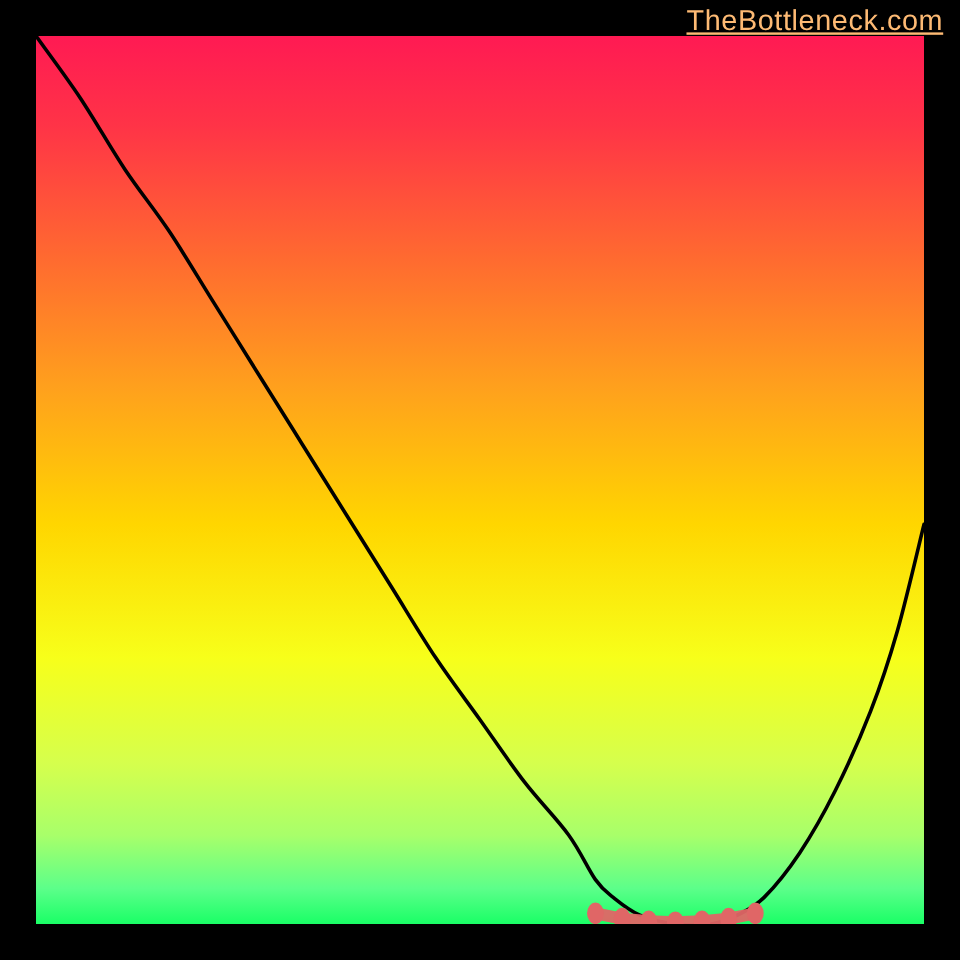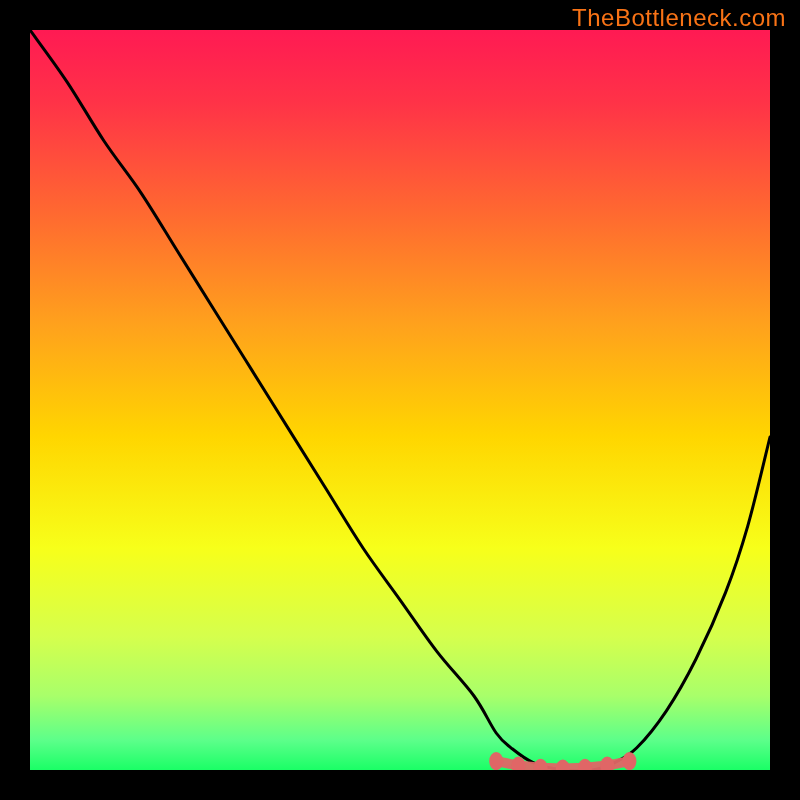--- a/index.html
+++ b/index.html
@@ -15,22 +15,23 @@
     width: 800px;
     height: 800px;
     background: #000;
   }
   .watermark {
     position: absolute;
     top: 4px;
     right: 14px;
     font-family: Arial, Helvetica, sans-serif;
     font-size: 24px;
-    color: #f97316;
+    color: #fdba74;
     letter-spacing: 0.5px;
+    text-decoration: underline;
   }
   .plot-wrap {
     position: absolute;
     left: 30px;
     top: 30px;
     width: 740px;
     height: 740px;
   }
   svg {
     display: block;

